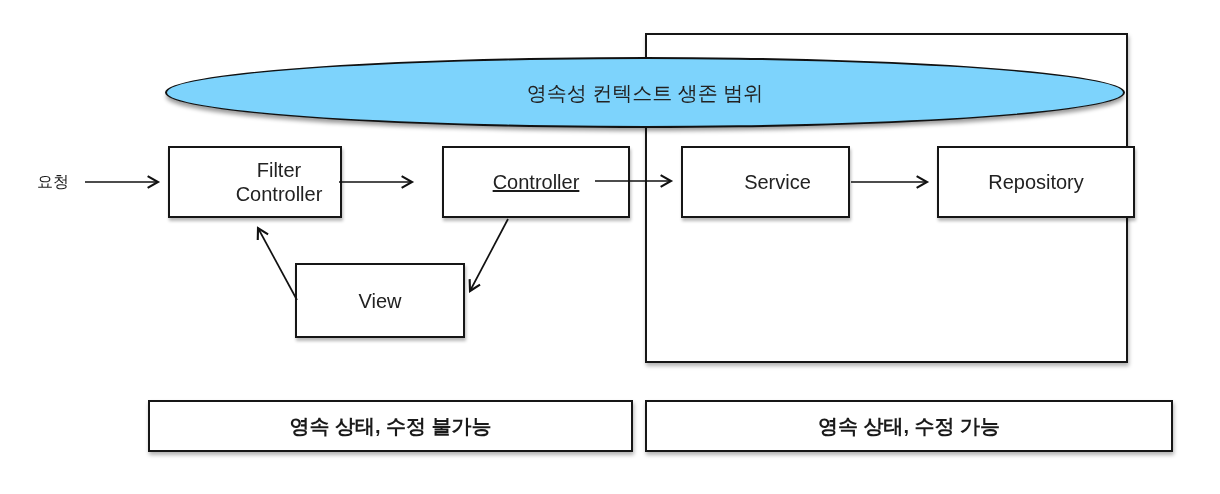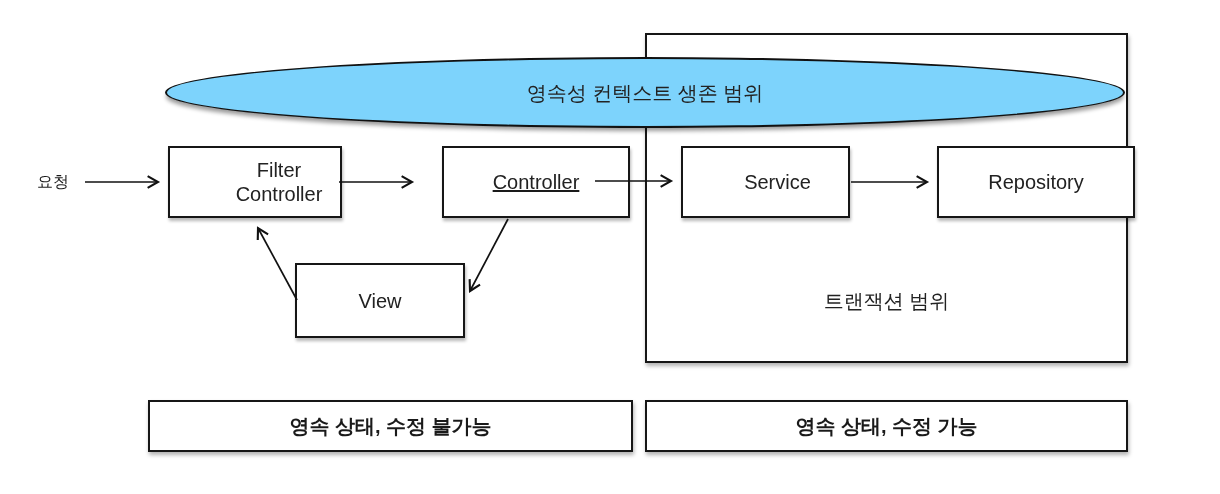--- a/index.html
+++ b/index.html
@@ -90,41 +90,40 @@
   }
   .legend-box {
     top: 400px;
     height: 52px;
     border-width: 2.5px;
     font-size: 20px;
     font-weight: bold;
     box-shadow: 1px 3px 4px rgba(0,0,0,0.3);
   }
   #legend-left  { left: 148px; width: 485px; }
-  #legend-right { left: 645px; width: 483px; }
+  #legend-right { left: 645px; width: 528px; }
   #arrow-layer {
     position: absolute;
     left: 0; top: 0;
     width: 1220px; height: 494px;
     z-index: 4;
     pointer-events: none;
   }
   #arrow-layer path.arrow {
     fill: none;
     stroke: #111111;
     stroke-width: 1.7;
   }
 </style>
 </head>
 <body>
 
 <div id="canvas">
 
   <div id="big-box" class="abs"></div>
-  <div id="transaction-label" class="abs">트랜잭션 범위</div>
 
   <div id="scope-ellipse" class="abs">
     <span class="node-label">영속성 컨텍스트 생존 범위</span>
   </div>
 
   <div id="request-label" class="abs">요청</div>
 
   <div id="filter-box" class="abs box flow-box">
     <span class="node-label">
       <span>Filter</span><br>

